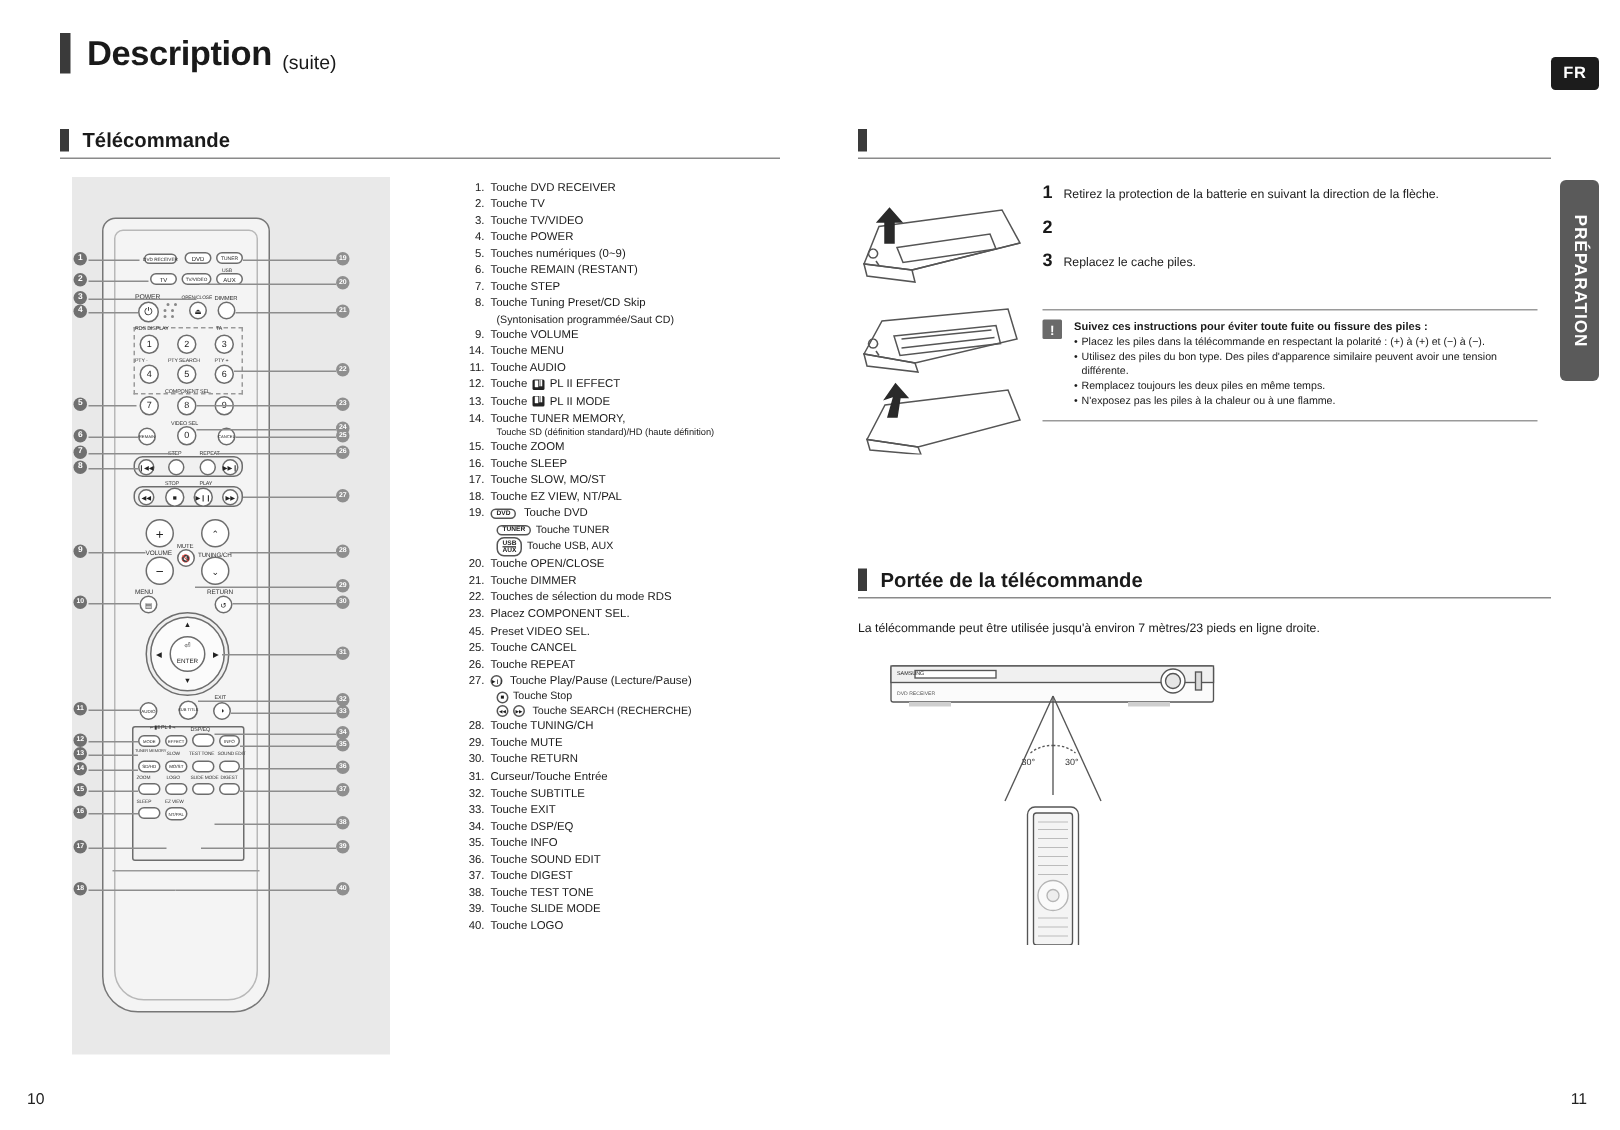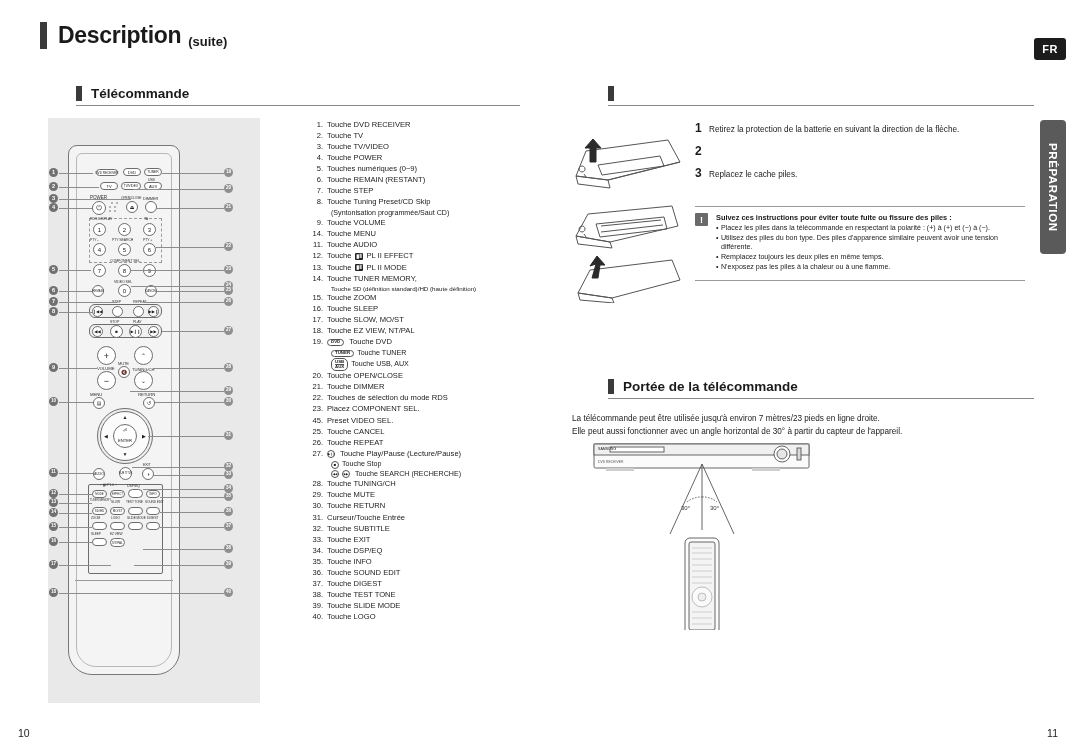--- a/index.html
+++ b/index.html
@@ -19,21 +19,21 @@
     display:flex; align-items:flex-end;
   }
   .title-bar{
     width:7px; height:27px; background:#3a3a3a;
     margin-right:11px; align-self:center;
   }
   .page-title{
     font-size:23px; font-weight:bold; letter-spacing:-.3px;
   }
   .page-title-sub{
-    font-size:13px; font-weight:bold; margin-left:7px;
+    font-size:13px; font-weight:normal; margin-left:7px;
   }
 
   .fr-badge{
     position:absolute; right:14px; top:38px;
     width:32px; height:22px; background:#1c1c1c; color:#fff;
     border-radius:3px; font-size:11px; font-weight:bold;
     display:flex; align-items:center; justify-content:center;
     letter-spacing:.5px;
   }
 
@@ -47,21 +47,20 @@
     writing-mode:vertical-rl;
     font-size:11.5px; font-weight:bold; letter-spacing:.6px;
   }
 
   
   .sec{ position:absolute; }
   .sec-head{
     display:flex; align-items:center;
     border-bottom:1.5px solid #8a8a8a;
     padding-bottom:4px;
-    margin-left:36px;
   }
   .sec-bar{ width:6px; height:15px; background:#3a3a3a; margin-right:9px; }
   .sec-title{ font-size:13.5px; font-weight:bold; }
 
   
   #sec-remote{ left:40px; top:86px; width:480px; }
   .remote-panel{
     position:absolute; left:48px; top:118px;
     width:212px; height:585px; background:#e9e9e9;
   }
@@ -744,21 +743,20 @@
 
 <div class="sec" id="sec-range">
   <div class="sec-head">
     <div class="sec-bar"></div>
     <div class="sec-title">Portée de la télécommande</div>
   </div>
 </div>
 
 <div class="range-text">
   <div>La télécommande peut être utilisée jusqu'à environ 7 mètres/23 pieds en ligne droite.</div>
-  <div>Elle peut aussi fonctionner avec un angle horizontal de 30° à partir du capteur de l'appareil.</div>
 </div>
 
 <div class="range-fig">
   <svg width="250" height="190" viewBox="0 0 250 190">
     <g stroke="#555" fill="none" stroke-width=".9">
 
       <rect x="2" y="4" width="215" height="24" rx="1.5" fill="#fbfbfb"></rect>
       <rect x="2" y="4" width="215" height="11" fill="#f0f0f0"></rect>
       <rect x="18" y="7" width="54" height="5" fill="#fff"></rect>
       <circle cx="190" cy="14" r="8" fill="#fff"></circle>

